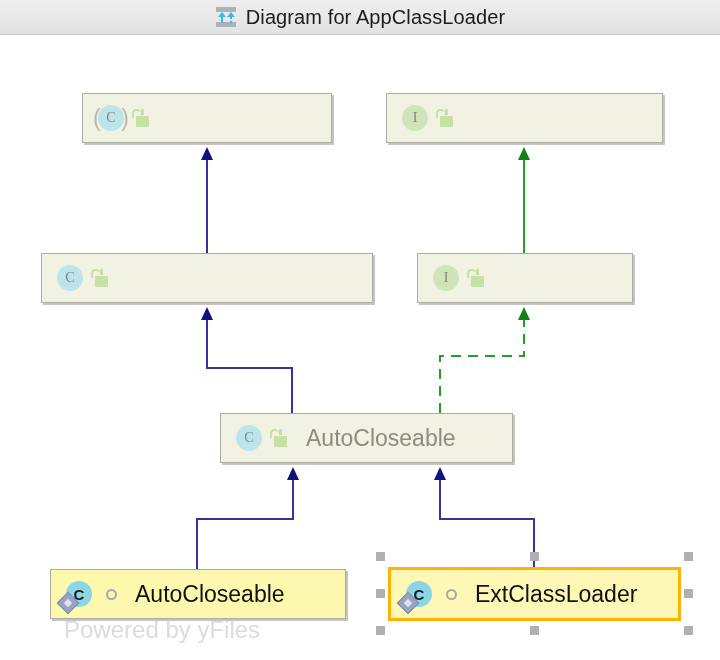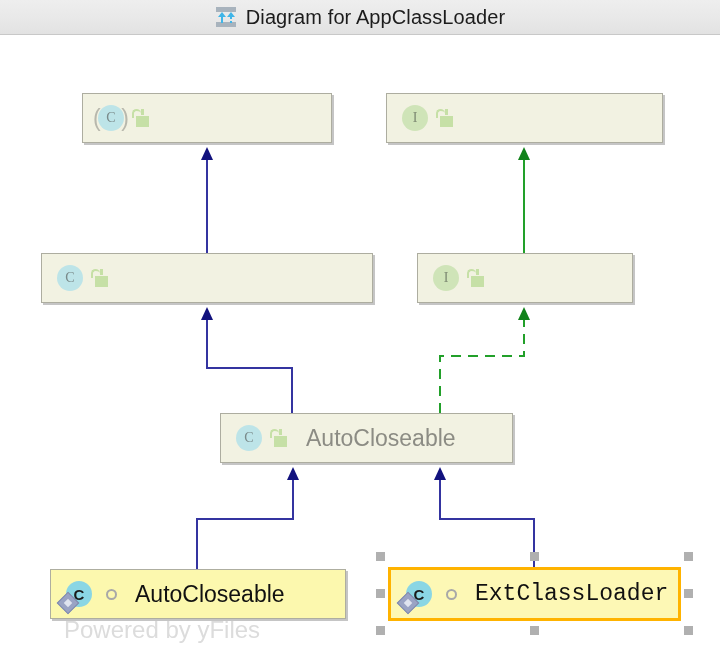--- a/index.html
+++ b/index.html
@@ -111,21 +111,20 @@
     font-size: 23px;
   }
   .node.selected {
     background: #fdf8b5;
     border: 3px solid #ffb300;
     box-shadow: none;
   }
   .node.selected .node-label {
     color: #111111;
     font-size: 23px;
-    font-family: Liberation Mono, monospace;
   }
   .node-label {
     font-family: "Liberation Sans", sans-serif;
   }
 
   
   .type-icon {
     position: relative;
     flex: none;
     width: 28px; height: 28px;

